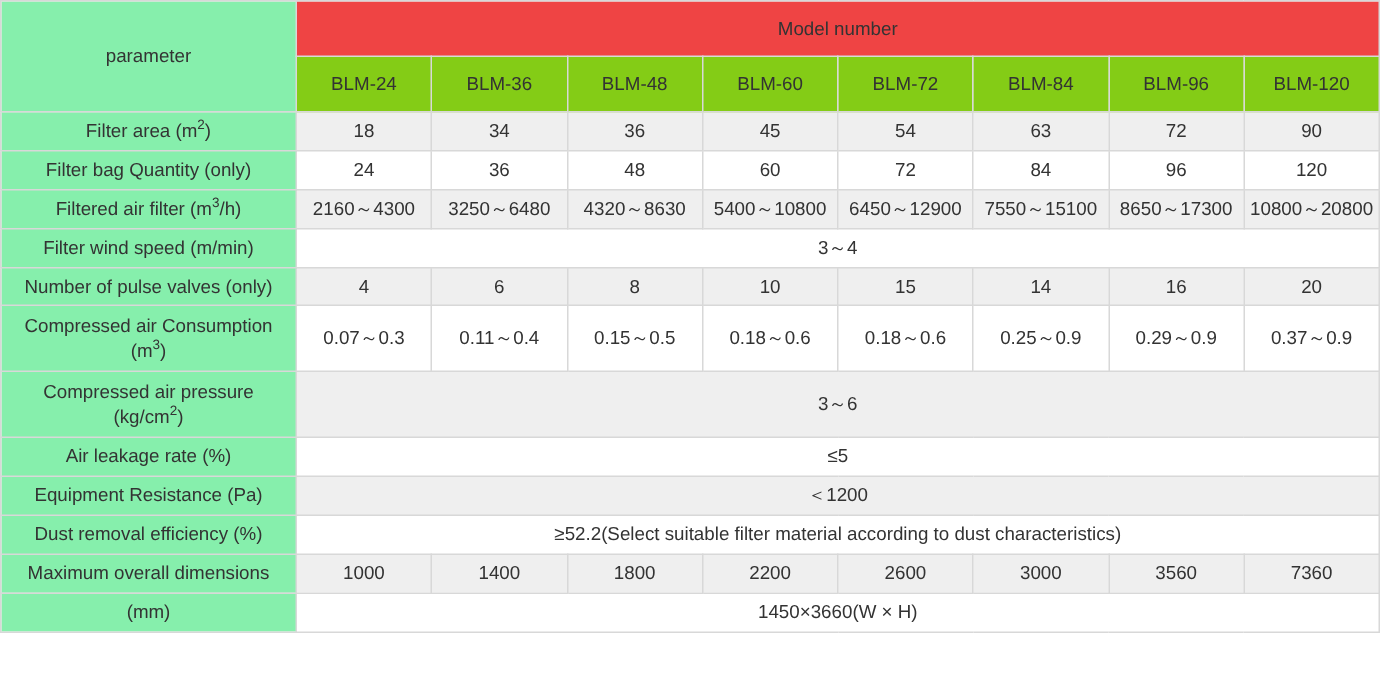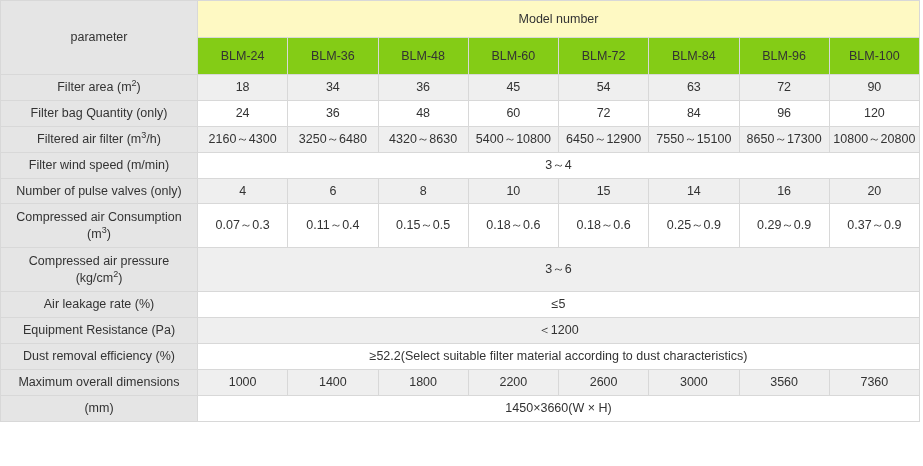--- a/index.html
+++ b/index.html
@@ -28,32 +28,32 @@
     border: 1px solid #d8d8d8;
     font-weight: normal;
     font-size: 12.5px;
     color: #333333;
     text-align: center;
     vertical-align: middle;
     padding: 4px 2px;
     line-height: 1.35;
   }
   .param-col {
-    background: #e5e5e5;
+    background: #86efac;
     width: 192px;
   }
   .shade {
     background: #efefef;
   }
   .white {
     background: #ffffff;
     margin-top: 24px;
   }
   .hdr-model {
-    background: #fef9c3;
+    background: #ef4444;
     font-size: 12.5px;
     height: 28px;
   }
   .hdr-sub {
     background: #84cc16;
     font-size: 12.5px;
     height: 28px;
   }
   .r-small {
     font-size: 12.5px;
@@ -81,21 +81,21 @@
         <td class="hdr-model" colspan="8">Model number</td>
       </tr>
       <tr>
         <td class="hdr-sub">BLM-24</td>
         <td class="hdr-sub">BLM-36</td>
         <td class="hdr-sub">BLM-48</td>
         <td class="hdr-sub">BLM-60</td>
         <td class="hdr-sub">BLM-72</td>
         <td class="hdr-sub">BLM-84</td>
         <td class="hdr-sub">BLM-96</td>
-        <td class="hdr-sub">BLM-100</td>
+        <td class="hdr-sub">BLM-120</td>
       </tr>
 
       <tr>
         <td class="param-col"><span>Filter area (m</span><span class="sup">2</span><span>)</span></td>
         <td class="shade">18</td>
         <td class="shade">34</td>
         <td class="shade">36</td>
         <td class="shade">45</td>
         <td class="shade">54</td>
         <td class="shade">63</td>

